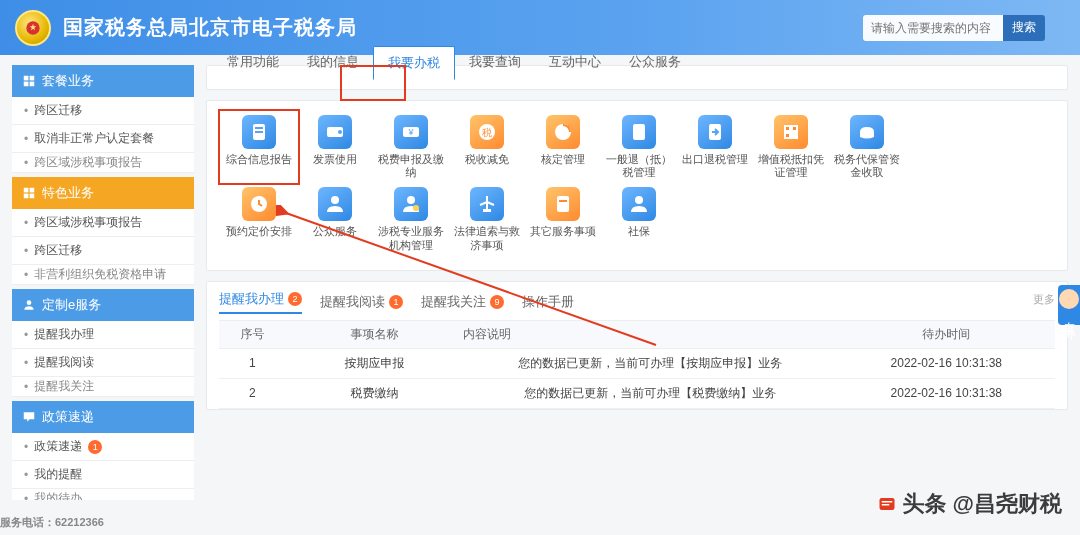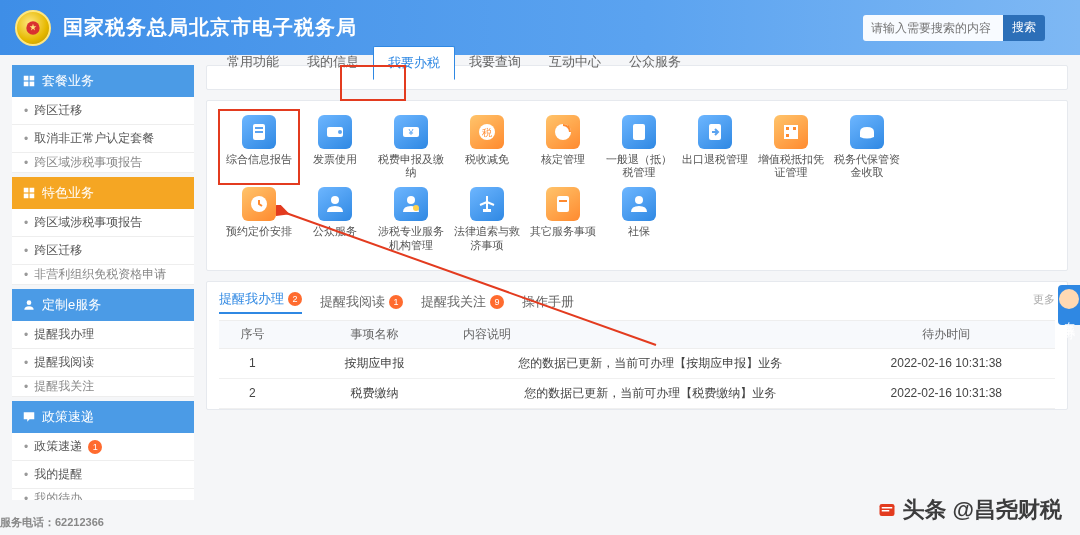--- a/index.html
+++ b/index.html
@@ -193,21 +193,21 @@
     .float-assist span { writing-mode: vertical-rl; letter-spacing: 2px; }
 
     
     .annotation-arrow {
       position: absolute; top: 140px; left: 70px;
       pointer-events: none;
     }
 
     
     .watermark {
-      position: absolute; bottom: 10px; right: 18px;
+      position: absolute; bottom: 16px; right: 18px;
       font-size: 22px; font-weight: 600;
       color: rgba(40,40,40,0.9);
       display: flex; align-items: center; gap: 6px;
       pointer-events: none;
     }
     .wm-icon { width: 18px; height: 18px; display: inline-flex; }
 
     
     .tab-highlight-box {
       position: absolute;

